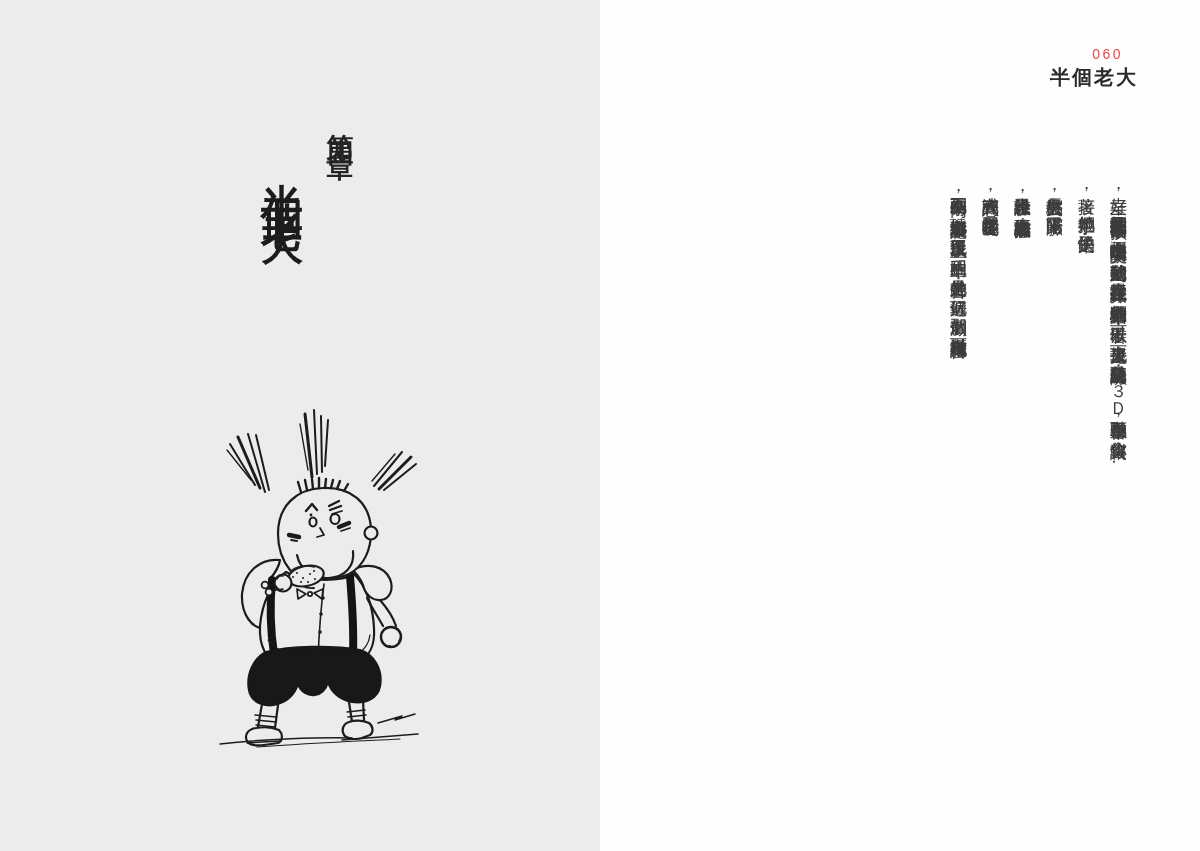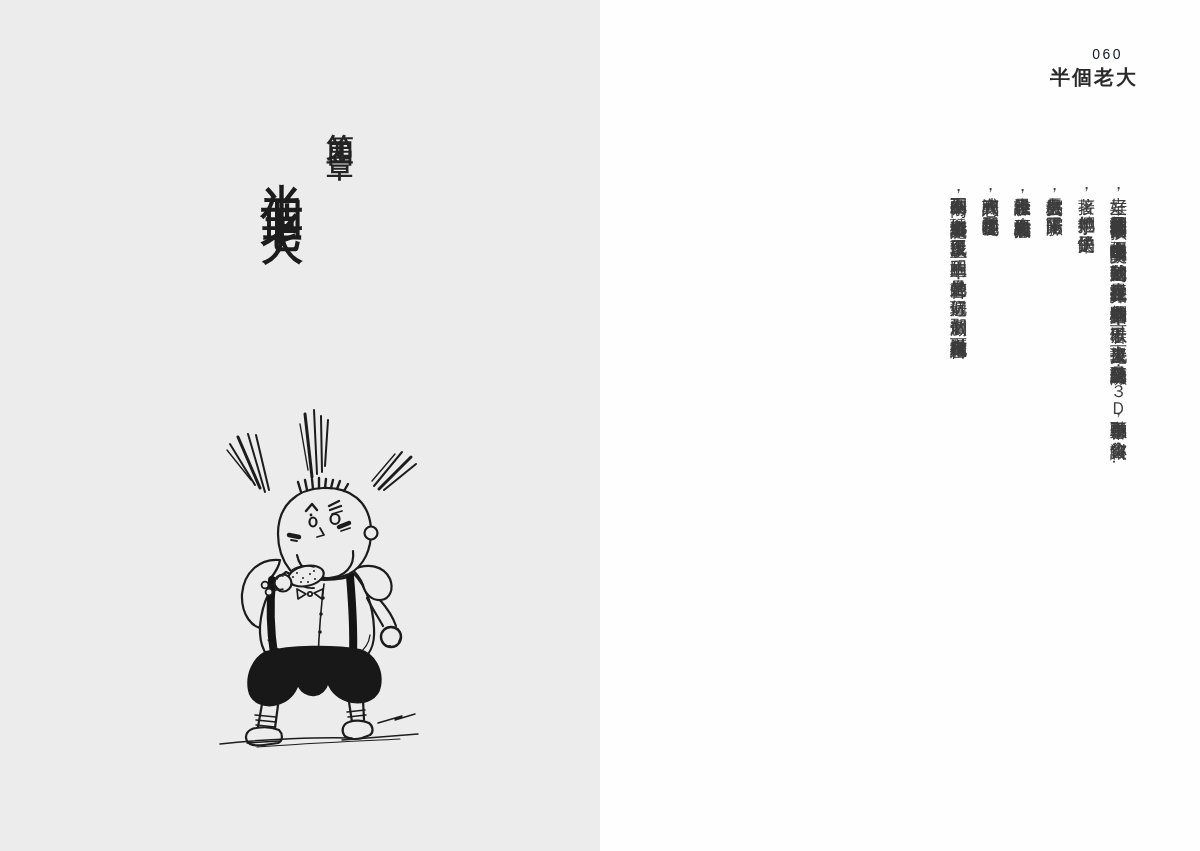--- a/index.html
+++ b/index.html
@@ -8,21 +8,21 @@
     background:#fefefe;
     font-family:"Liberation Serif","DejaVu Serif",serif;
   }
   .page{position:absolute;top:0;height:851px;}
   .page-left{left:0;width:600px;background:#ececec;}
   .page-right{left:600px;width:600px;background:#fefefe;}
 
   
   .folio{
     position:absolute;top:46px;right:77px;
-    color:#0f172a;font-size:14px;letter-spacing:2.5px;
+    color:#ef4444;font-size:14px;letter-spacing:2.5px;
     font-family:"Liberation Sans","DejaVu Sans",sans-serif;
   }
   .running-title{
     position:absolute;top:64px;right:62px;
     color:#2a2a2a;font-weight:bold;font-size:20px;letter-spacing:2px;
     font-family:"Liberation Sans","DejaVu Sans",sans-serif;
   }
 
   
   .body-text{

